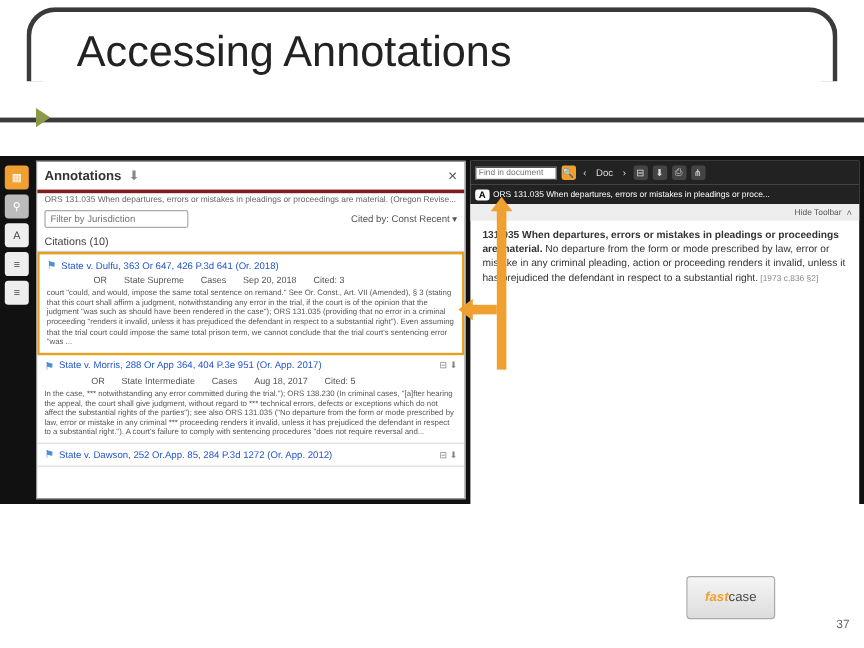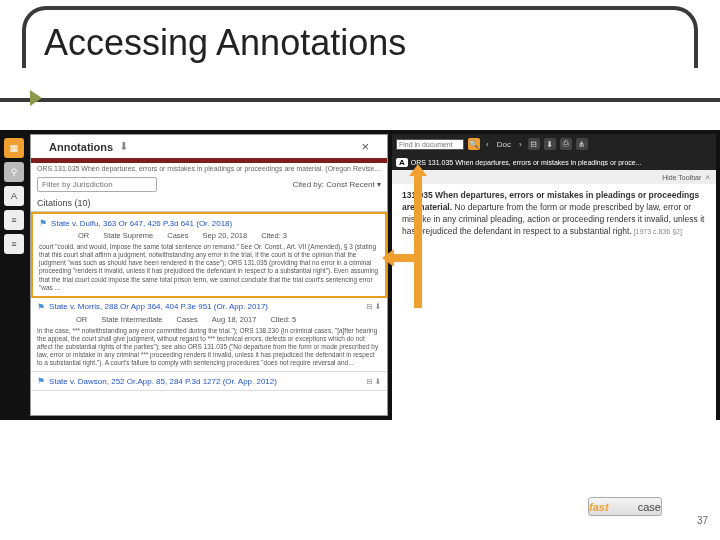--- a/index.html
+++ b/index.html
@@ -1,29 +1,29 @@
 <!DOCTYPE html>
 <html><head>
 <meta charset="utf-8">
 <style>
   * { box-sizing: border-box; margin: 0; padding: 0; }
   body { width: 720px; height: 540px; background: #fff; font-family: Arial, sans-serif; position: relative; overflow: hidden; }
   .slide-frame { position: absolute; top: 6px; left: 22px; width: 676px; height: 62px; border: 4px solid #3a3a3a; border-radius: 24px 24px 0 0; border-bottom: none; }
-  .slide-title { position: absolute; top: 22px; left: 44px; font-size: 36px; font-weight: 400; color: #222; }
+  .slide-title { position: absolute; top: 22px; left: 64px; font-size: 36px; font-weight: 400; color: #222; }
   .title-underline { position: absolute; top: 98px; left: 0; width: 720px; height: 4px; background: #3a3a3a; }
   .green-arrow { position: absolute; top: 90px; left: 30px; width: 0; height: 0; border-top: 8px solid transparent; border-bottom: 8px solid transparent; border-left: 12px solid #8a9a4a; z-index: 5; }
   .screenshot { position: absolute; top: 130px; left: 0; width: 720px; height: 290px; background: #111; overflow: hidden; }
   
   .tool-rail { position: absolute; left: 2px; top: 4px; width: 26px; height: 280px; }
   .rail-icon { width: 20px; height: 20px; margin: 4px 2px; background: #f0a030; border-radius: 3px; display: flex; align-items: center; justify-content: center; font-size: 9px; color: #fff; }
   .rail-icon.dim { background: #bbb; }
   .rail-icon.white { background: #eee; color: #444; }
   
   .anno-panel { position: absolute; left: 30px; top: 4px; width: 358px; height: 282px; background: #fff; border: 1px solid #999; overflow: hidden; }
-  .anno-header { display: flex; align-items: center; padding: 4px 18px; border-bottom: 5px solid #7f1d1d; }
+  .anno-header { display: flex; align-items: center; padding: 4px 6px; border-bottom: 3px solid #7f1d1d; }
   .anno-title { font-size: 11px; font-weight: bold; color: #333; }
   .anno-dl { margin-left: 6px; color: #888; font-size: 11px; }
   .anno-close { margin-left: auto; font-size: 13px; color: #555; cursor: pointer; }
   .anno-sub { font-size: 7px; color: #666; padding: 2px 6px; white-space: nowrap; overflow: hidden; }
   .anno-filter-row { display: flex; align-items: center; padding: 3px 6px; gap: 24px; }
   .filter-input { flex: 0 0 120px; border: 1px solid #aaa; border-radius: 2px; font-size: 8px; padding: 2px 4px; color: #888; }
   .sort-label { margin-left: auto; font-size: 8px; color: #555; }
   .citations-tab { padding: 3px 6px; font-size: 9px; color: #444; border-bottom: 1px solid #ccc; }
   .case-item { padding: 4px 6px; border-bottom: 1px solid #ddd; font-size: 7.5px; }
   .case-item.highlight { border: 2px solid #e6a020; }
@@ -48,21 +48,21 @@
   .doc-body { padding: 6px 10px; font-size: 8.5px; color: #333; line-height: 1.4; }
   .doc-body .heading { font-weight: bold; }
   
   .arrow-orange { position: absolute; z-index: 20; background: #f0a030; }
   .arrow-orange::after { content: ""; position: absolute; }
   .arrow-up { left: 414px; top: 44px; width: 8px; height: 134px; }
   .arrow-up::after { top: -10px; left: -5px; border-left: 9px solid transparent; border-right: 9px solid transparent; border-bottom: 12px solid #f0a030; }
   .arrow-right { left: 392px; top: 124px; width: 22px; height: 8px; }
   .arrow-right::after { left: -10px; top: -5px; border-top: 9px solid transparent; border-bottom: 9px solid transparent; border-right: 12px solid #f0a030; }
   
-  .logo { position: absolute; right: 58px; bottom: 24px; width: 74px; height: 19px; background: linear-gradient(#f5f5f5,#ddd); border: 1px solid #aaa; border-radius: 3px; display: flex; align-items: center; justify-content: space-between; font-size: 11px; color: #444; }
+  .logo { position: absolute; right: 74px; bottom: 24px; width: 74px; height: 36px; background: linear-gradient(#f5f5f5,#ddd); border: 1px solid #aaa; border-radius: 3px; display: flex; align-items: center; justify-content: center; font-size: 11px; color: #444; }
   .logo .fast { color: #f0a030; font-style: italic; font-weight: bold; }
   .page-num { position: absolute; right: 12px; bottom: 14px; font-size: 10px; color: #666; }
 </style>
 </head>
 <body>
 
 <div class="slide-frame"></div>
 <div class="slide-title">Accessing Annotations</div>
 <div class="title-underline"></div>
 <div class="green-arrow"></div>

